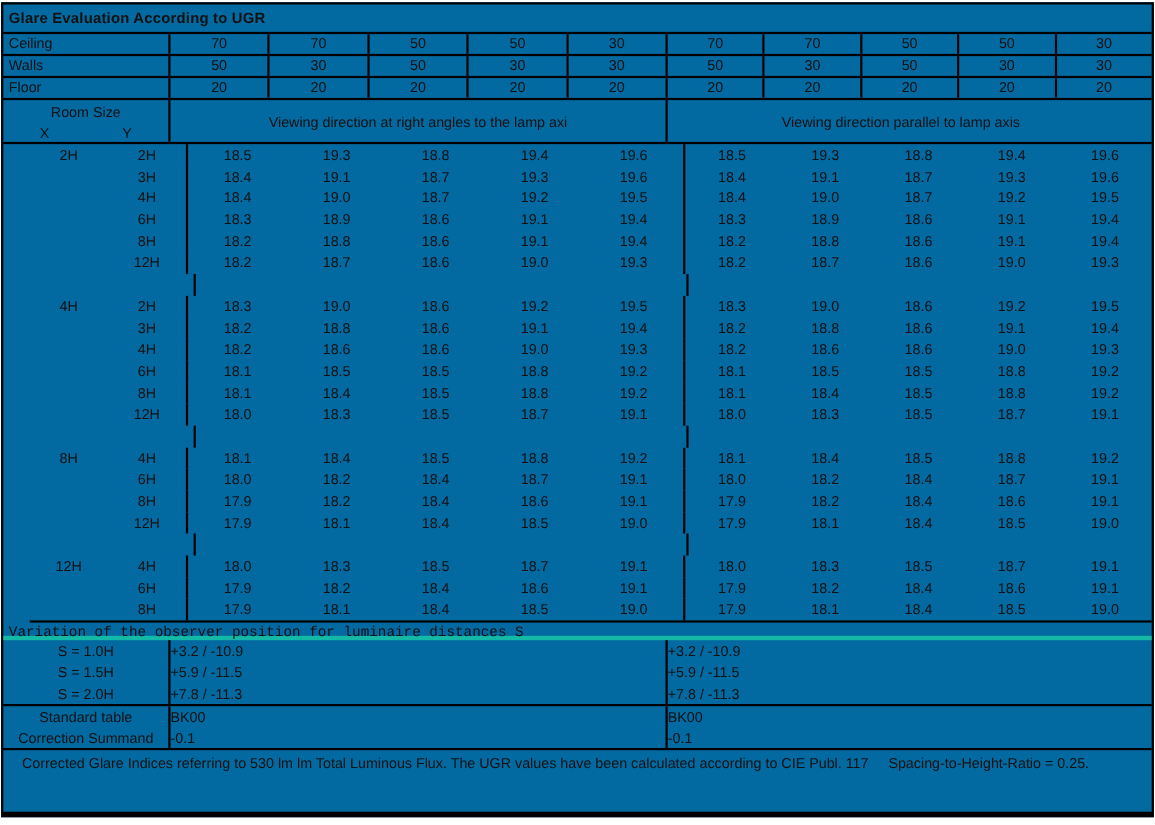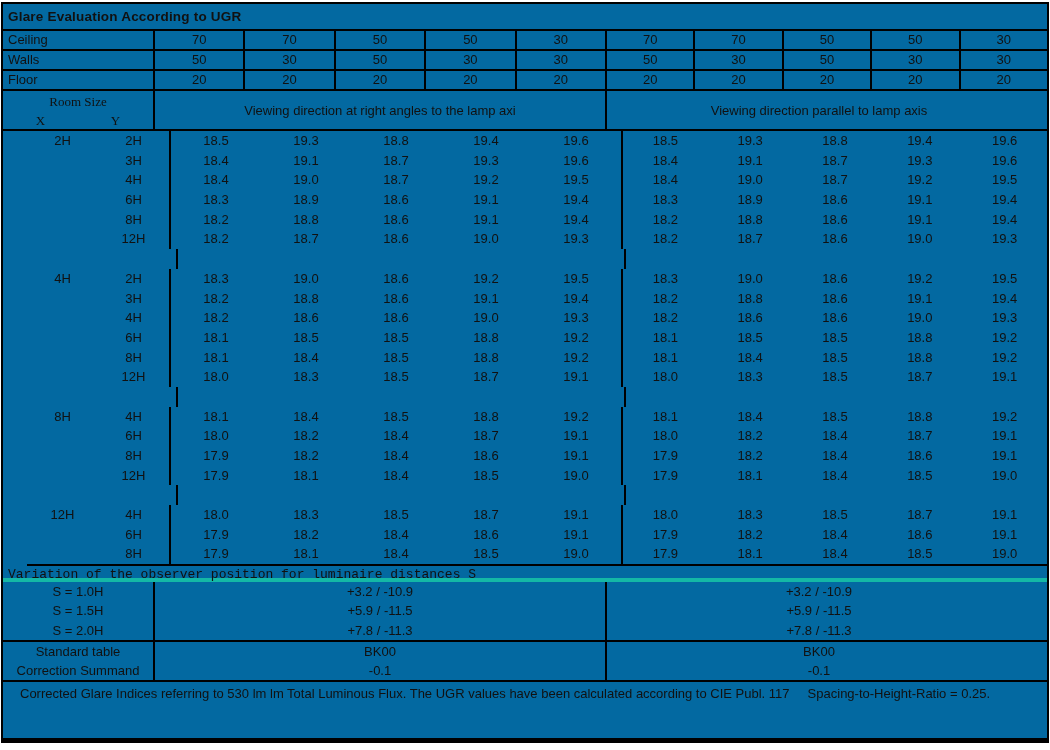--- a/index.html
+++ b/index.html
@@ -28,21 +28,21 @@
 
   
   .s-row { height: 20px; border-bottom: 2px solid #000; line-height: 17px; }
   .c-lab { width: 150px; padding-left: 5px; }
   .c-val { text-align: center; border-left: 2px solid #000; }
   .c-val-l { width: 90.4px; }
   .c-val-r { width: 88.4px; }
 
   
   .h-head { height: 40px; border-bottom: 2px solid #000; }
-  .c-hlab { width: 150px; padding-top: 3px; font-family: Liberation Serif, serif; }
+  .c-hlab { width: 150px; padding-top: 3px; }
   .rs-line { text-align: center; height: 19px; }
   .xy-line { display: flex; }
   .half { width: 75px; text-align: center; }
   .c-grp-l { width: 452px; border-left: 2px solid #000; }
   .c-grp-r { width: 426px; border-left: 2px solid #000; }
   .c-hdir { text-align: center; padding-top: 12px; }
 
   
   #ugr-rows { border-bottom: 2px solid #000; margin-left: 24px; }
   .d-row { height: 19.7px; line-height: 19.7px; }
@@ -54,21 +54,21 @@
 
   
   .h-var {
     height: 16px; line-height: 17px; padding-left: 5px;
     border-bottom: 4px solid #14b8a6;
     font-family: Liberation Mono, monospace;
   }
   #variation-rows { border-bottom: 2px solid #000; }
   .v-row { height: 19.3px; line-height: 19.3px; }
   .v-lab { width: 150px; text-align: center; }
-  .v-val { text-align: center; }
+  .v-val { }
 
   
   #summary-rows { border-bottom: 2px solid #000; }
   .sm-row { height: 19px; line-height: 19px; }
 
   
   .h-foot {
     height: 56px; padding: 4px 5px 0;
     white-space: pre-wrap;
     margin-left: 12px;

